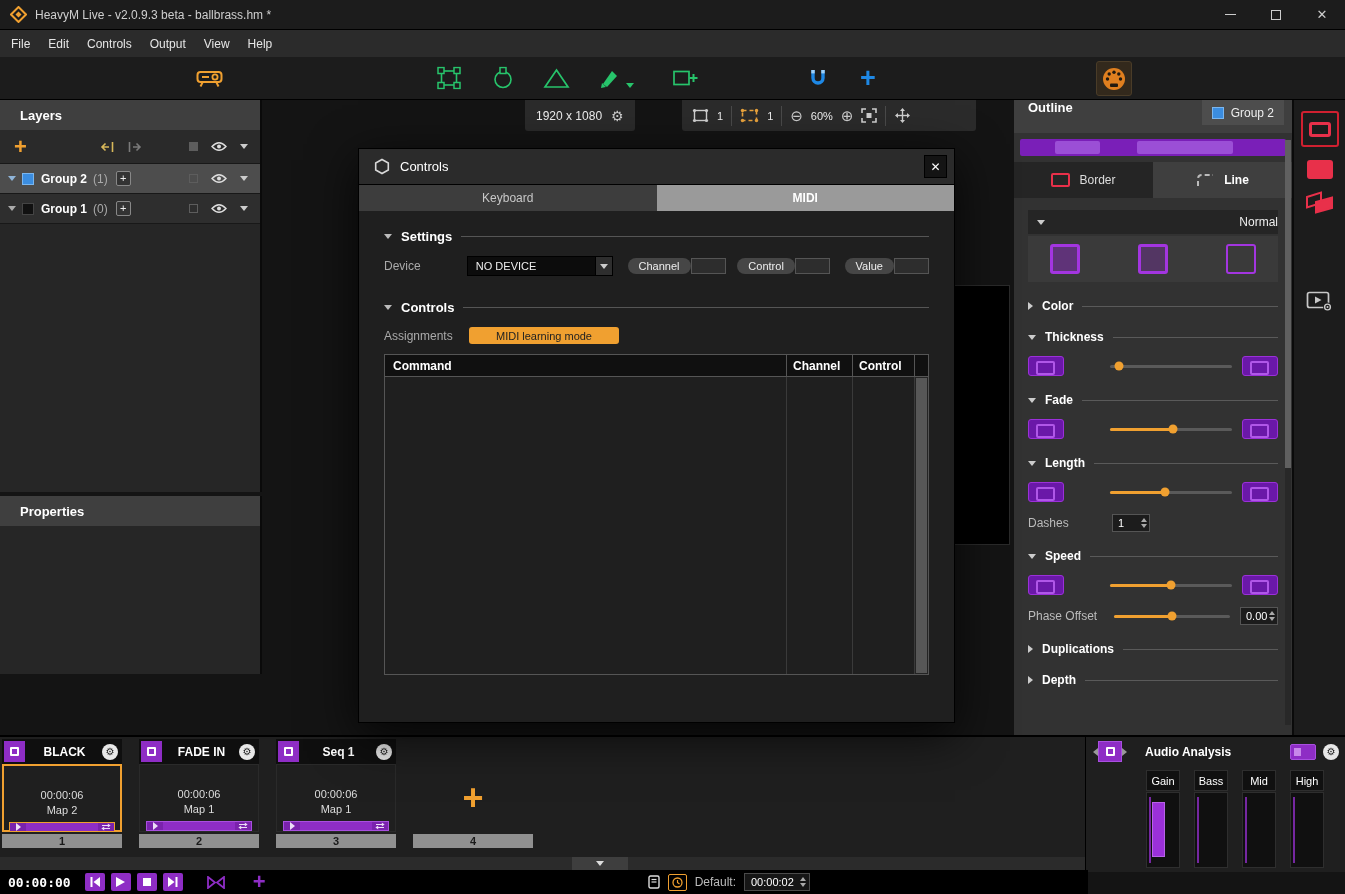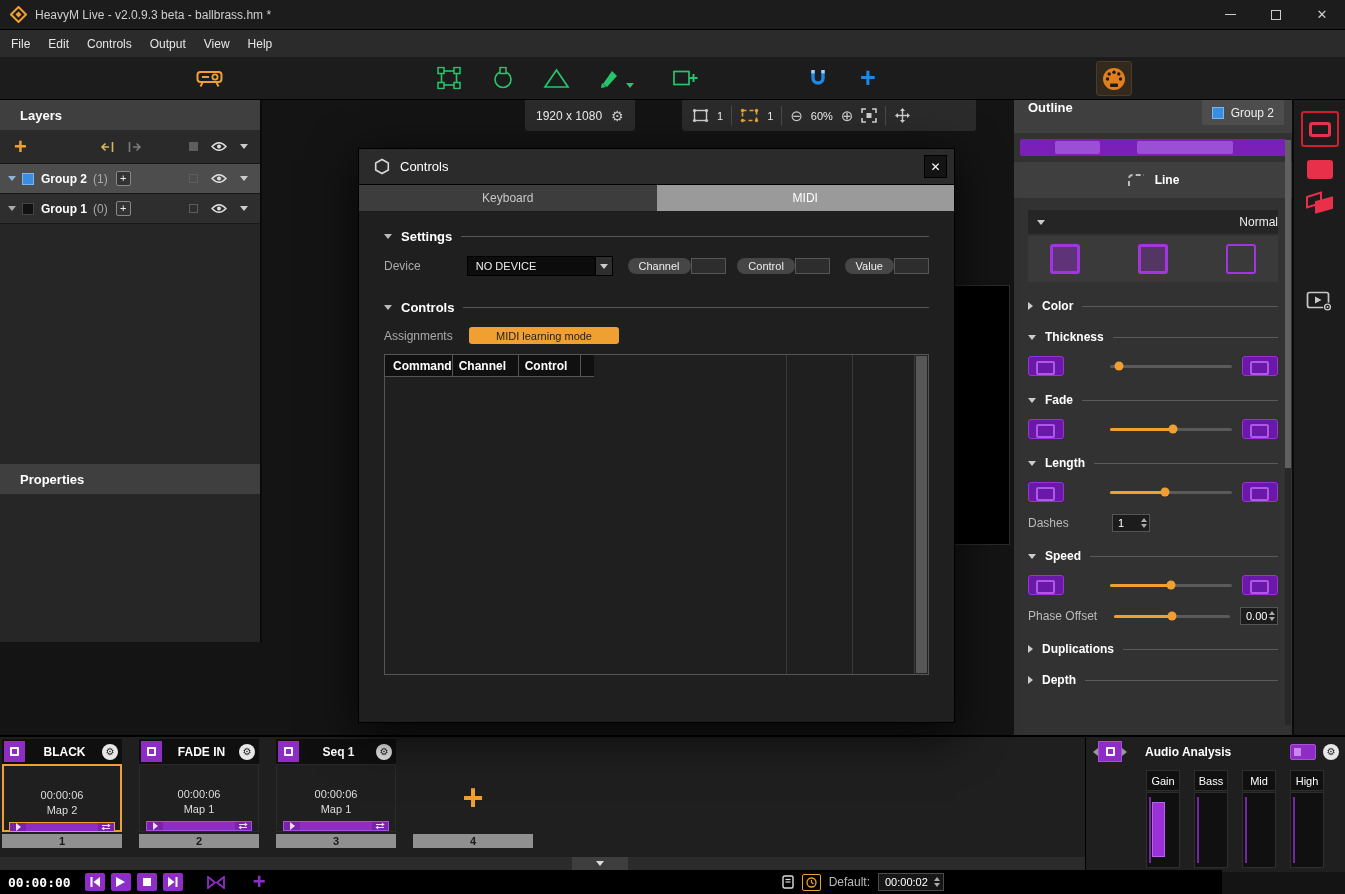--- a/index.html
+++ b/index.html
@@ -44,54 +44,54 @@
 .expander{margin-right:6px}
 .swatch{width:12px;height:12px;margin-right:7px}
 .swatch.blue{background:#3b8de0;border:1px solid #7ab6ef}
 .swatch.black{background:#111;border:1px solid #444}
 .layer-name{font-weight:bold;font-size:12px;color:#fff}
 .layer-row.face .layer-name{color:#3a2600;margin-left:7px}
 .layer-count{color:#aaa;margin-left:6px}
 .add-btn{width:15px;height:15px;margin-left:8px;background:#333;border:1px solid #888;border-radius:2px;color:#eee;font-size:11px;display:flex;align-items:center;justify-content:center;line-height:1}
 .face-sq{width:10px;height:10px;border:1px solid #4a3000}
 
-.properties-panel{position:absolute;left:0;top:464px;width:262px;height:178px;background:#262626;border-right:2px solid #0a0a0a}
+.properties-panel{position:absolute;left:0;top:496px;width:262px;height:178px;background:#262626;border-right:2px solid #0a0a0a}
 
 .center{position:absolute;left:262px;top:100px;width:752px;height:635px;background:#141414}
 .res-box{position:absolute;left:263px;top:0;height:31px;background:#2b2b2b;display:flex;align-items:center;gap:9px;padding:0 11px;border-radius:0 0 3px 3px;color:#eee}
 .gear{color:#ccc;font-size:14px}
 .zoom-box{position:absolute;left:420px;top:0;width:294px;height:31px;background:#2b2b2b;display:flex;align-items:center;gap:8px;padding:0 10px;border-radius:0 0 3px 3px;color:#ddd}
 .zsep{width:1px;height:20px;background:#4a4a4a}
 .zval{font-size:11px;color:#eee}
 .circ{font-size:15px;color:#ccc}
 .preview-rect{position:absolute;left:340px;top:185px;width:408px;height:260px;background:#000;border:1px solid #2a2a2a}
 
 .dialog{position:absolute;left:96px;top:48px;width:597px;height:575px;background:#1f1f1f;border:1px solid #000;box-shadow:0 12px 45px rgba(0,0,0,.75);z-index:20}
 .dialog-header{height:36px;background:#2b2b2b;border-bottom:1px solid #000;display:flex;align-items:center;padding:0 7px 0 15px}
 .dialog-title{margin-left:10px;font-size:13px;color:#fff}
 .dialog-close{margin-left:auto;width:23px;height:23px;background:#141414;border:1px solid #000;color:#fff;font-size:12px;display:flex;align-items:center;justify-content:center}
 .dialog-tabs{height:26px;display:flex}
 .dtab{flex:1;display:flex;align-items:center;justify-content:center;font-size:12px}
 .dtab.kbd{background:#3d3d3d;color:#c8c8c8}
-.dtab.midi{background:#9a9a9a;color:#fff;font-weight:normal}
+.dtab.midi{background:#9a9a9a;color:#fff;font-weight:bold}
 .dialog-body{padding:18px 25px 0}
 .sec-head{display:flex;align-items:center;gap:9px;margin-bottom:12px;color:#bbb}
 .sec-label{color:#fff;font-weight:bold;font-size:13px}
 .sec-line{flex:1;height:1px;background:#555}
 .device-row{display:flex;align-items:center;margin-bottom:24px}
 .field-label{width:85px;color:#aaa}
 .dropdown{width:150px;height:20px;background:#0c0c0c;border:1px solid #000;display:flex;align-items:center}
 .dropdown-text{flex:1;padding-left:8px;font-size:11px;color:#eee}
 .dropdown-arrow{width:17px;height:100%;background:#2e2e2e;border-left:1px solid #000;display:flex;align-items:center;justify-content:center;color:#ccc}
 .pill{height:16px;padding:0 11px;background:#464646;border-radius:8px;color:#eee;font-size:11px;display:flex;align-items:center}
 .pill-input{width:36px;height:16px;background:#2d2d2d;border:1px solid #555}
 .gap15{width:15px}.gap12{width:12px}
 .assign-row{display:flex;align-items:center;margin-bottom:10px}
 .learn-btn{width:150px;height:17px;background:#f0a030;border-radius:3px;color:#222;font-size:11px;display:flex;align-items:center;justify-content:center}
-.ctrl-table{border:1px solid #555;height:321px;display:flex;flex-direction:row}
+.ctrl-table{border:1px solid #555;height:321px;display:flex;flex-direction:column}
 .t-head{display:flex;background:#101010;border-bottom:1px solid #555;height:22px;font-weight:bold;color:#fff}
 .t-head>div{display:flex;align-items:center}
 .tc-cmd{flex:1;padding-left:8px}
 .tc-ch{width:66px;padding-left:6px;border-left:1px solid #555}
 .tc-ctl{width:62px;padding-left:6px;border-left:1px solid #555}
 .tc-sb{width:14px;border-left:1px solid #555}
 .t-body{flex:1;display:flex;background:#1f1f1f}
 .tb-cmd{flex:1}
 .tb-ch{width:66px;border-left:1px solid #3a3a3a}
 .tb-ctl{width:62px;border-left:1px solid #3a3a3a}
@@ -172,21 +172,21 @@
 .ah-level{margin-left:auto;width:26px;height:16px;background:#8e2dc5;border:1px solid #a94fe0;border-radius:2px;position:relative}
 .ah-level::after{content:"";position:absolute;left:3px;top:3px;width:7px;height:8px;background:#c887ea}
 .ah-gear{width:16px;height:16px;border-radius:50%;background:#e8e8e8;color:#222;font-size:10px;display:flex;align-items:center;justify-content:center;margin-left:7px}
 .meters{position:absolute;left:60px;top:33px;display:flex;gap:14px}
 .meter{width:34px}
 .meter-label{height:21px;background:#101010;border:1px solid #2e2e2e;color:#fff;font-size:11px;display:flex;align-items:center;justify-content:center}
 .meter-track{height:76px;margin-top:1px;background:#101010;border:1px solid #2e2e2e;position:relative}
 .meter-level{position:absolute;left:2px;top:4px;bottom:4px;width:2px;background:#8e2dc5;opacity:.8}
 .meter-thumb{position:absolute;left:5px;top:9px;width:13px;height:55px;background:#9b30d9;border:1px solid #b862e8}
 
-.transport{position:absolute;left:0;top:870px;width:1222px;height:24px;background:#000;display:flex;align-items:center}
+.transport{position:absolute;left:0;top:870px;width:1088px;height:24px;background:#000;display:flex;align-items:center}
 .tcode{font-family:"DejaVu Sans Mono",monospace;font-weight:bold;font-size:13px;color:#fff;margin-left:8px}
 .t-group{display:flex;gap:6px;margin-left:14px}
 .t-btn{width:20px;height:18px;background:#8e2dc5;border-radius:2px;display:flex;align-items:center;justify-content:center}
 .t-x{margin-left:24px}
 .t-plus{margin-left:28px;color:#8e2dc5;font-size:22px;font-weight:bold;line-height:16px}
 .t-right{display:flex;align-items:center;gap:8px;margin-left:auto;margin-right:278px}
 .clock-box{width:19px;height:17px;border:1px solid #f0a030;border-radius:2px;display:flex;align-items:center;justify-content:center}
 .t-default{color:#bbb}
 .t-spin{width:66px;height:18px;background:#161616;border:1px solid #4a4a4a;display:flex;align-items:center}
 .t-spin .val{flex:1;padding-left:6px;font-size:11px;color:#fff}
@@ -477,20 +477,24 @@
       <div class="outline-chip">
         <span class="chip-swatch"></span>
         <span>Group 2</span>
       </div>
     </div>
     <div class="pulse-bar">
       <span class="pseg" style="left:13%;width:17%"></span>
       <span class="pseg" style="left:44%;width:36%"></span>
     </div>
     <div class="outline-tabs">
+      <div class="otab b">
+        <span class="border-ic"></span>
+        <span>Border</span>
+      </div>
       <div class="otab l">
         <svg width="19" height="15" viewBox="0 0 19 15">
           <path d="M2 13 V6 Q2 2 6 2 H17" fill="none" stroke="#bbb" stroke-width="2" stroke-dasharray="5 3"></path>
         </svg>
         <span>Line</span>
       </div>
     </div>
 
     <div class="outline-content">
       <div class="style-dd">

